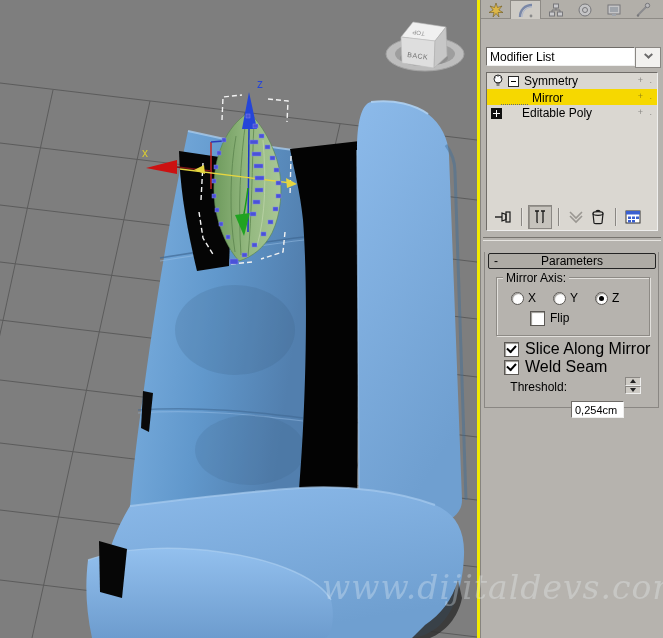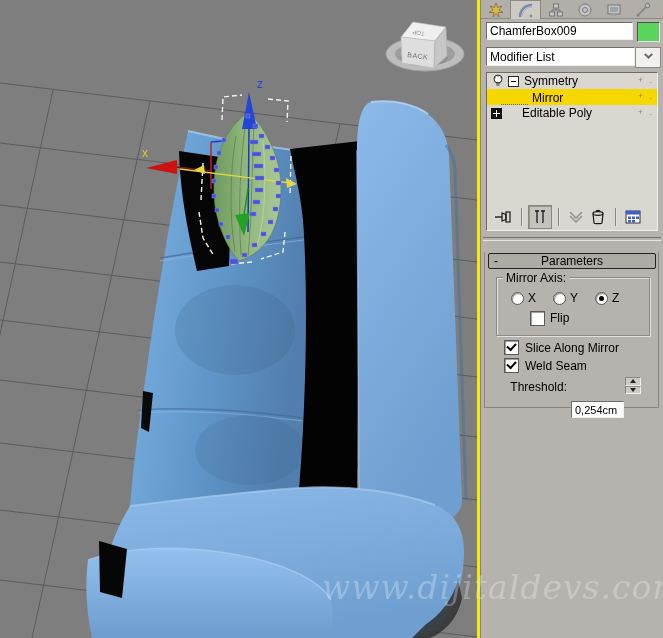--- a/index.html
+++ b/index.html
@@ -66,21 +66,21 @@
   .radios{position:absolute;left:14px;top:13px;display:flex;gap:17px;font-size:12px;}
   .radio-item{display:flex;align-items:center;gap:4px;}
   .radio{width:11px;height:11px;border-radius:50%;background:#fff;border:1px solid #5b5854;
          box-shadow:inset 1px 1px 1px #9a9792;position:relative;}
   .radio.on:after{content:"";position:absolute;left:3px;top:3px;width:5px;height:5px;border-radius:50%;background:#000;}
   .flip-row{position:absolute;left:33px;top:33px;display:flex;gap:5px;font-size:12px;}
   .cb{width:13px;height:13px;background:#fff;border:1px solid #5b5854;
       box-shadow:inset 1px 1px 1px #9a9792;position:relative;flex:none;}
   .cb.on:after{content:"";position:absolute;left:2px;top:2px;width:7px;height:4px;
       border-left:2px solid #000;border-bottom:2px solid #000;transform:rotate(-48deg);}
-  .cb-row{position:absolute;display:flex;align-items:center;gap:6px;font-size:12px;}
+  .cb-row{position:absolute;display:flex;align-items:center;gap:6px;font-size:16px;}
   .thresh-label{position:absolute;left:0px;top:128px;width:82px;text-align:right;font-size:12px;}
   .thresh-field{position:absolute;left:86px;top:125px;width:53px;height:17px;font-size:11px;margin-top:24px;}
   .spinner{position:absolute;left:140px;top:125px;width:16px;height:17px;display:flex;flex-direction:column;}
   .spin{flex:1;background:#cdcac4;border:1px solid #8a8783;border-bottom-color:#efefee;border-right-color:#efefee;
         display:flex;align-items:center;justify-content:center;}
   .arr-up{width:0;height:0;border-left:3px solid transparent;border-right:3px solid transparent;border-bottom:4px solid #222;}
   .arr-dn{width:0;height:0;border-left:3px solid transparent;border-right:3px solid transparent;border-top:4px solid #222;}
   
   .watermark{position:absolute;left:322px;top:568px;width:340px;z-index:9;pointer-events:none;
              font-family:"DejaVu Serif",serif;font-style:italic;font-size:33px;
@@ -314,24 +314,20 @@
         <svg width="16" height="16">
             <g>
           <line x1="3" y1="13" x2="12" y2="4" stroke="#8b8b8e" stroke-width="2"></line>
           <circle cx="12.5" cy="3.5" r="2.2" fill="#b9b9bc" stroke="#77777a"></circle>
           <circle cx="3" cy="13.5" r="1.2" fill="#77777a"></circle>
             </g>
           </svg>
       </div>
     </div>
 
-    <div class="row-name">
-      <input class="field name-input" type="text" value="ChamferBox009" style="">
-      <div class="swatch" style="background: rgb(91, 212, 91);"></div>
-    </div>
 
     <div class="row-modlist">
       <div class="field modlist-field">Modifier List</div>
       <div class="modlist-btn">
         <span class="chev"></span>
       </div>
     </div>
 
     <div class="stack">
       <div class="stack-row">

